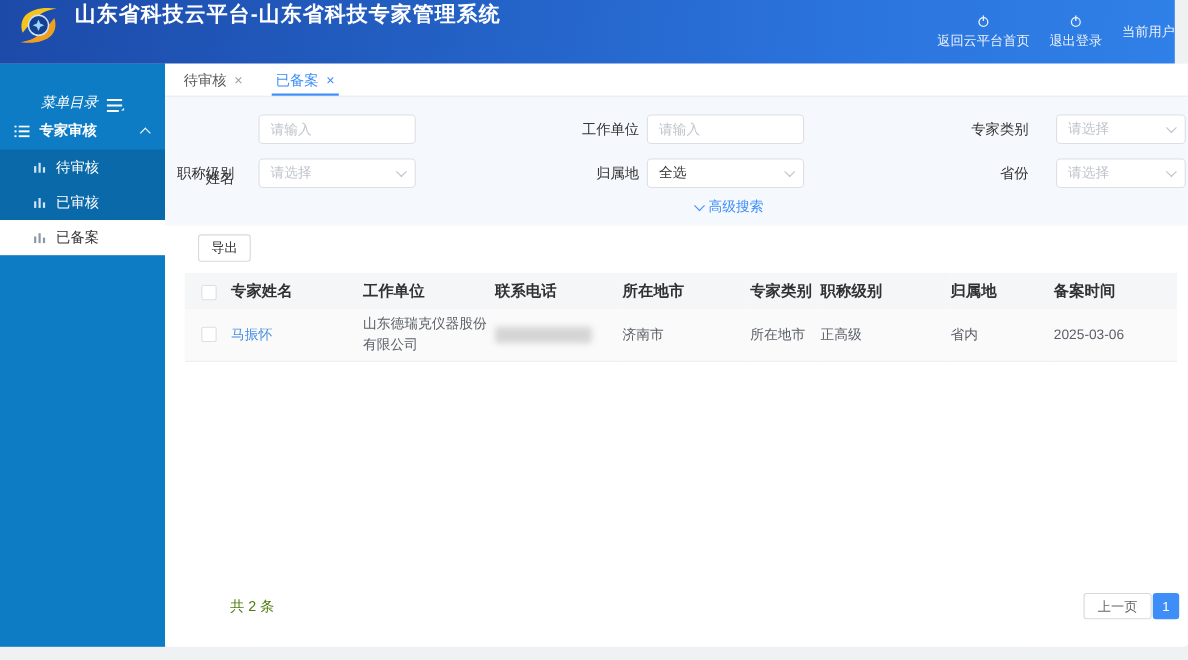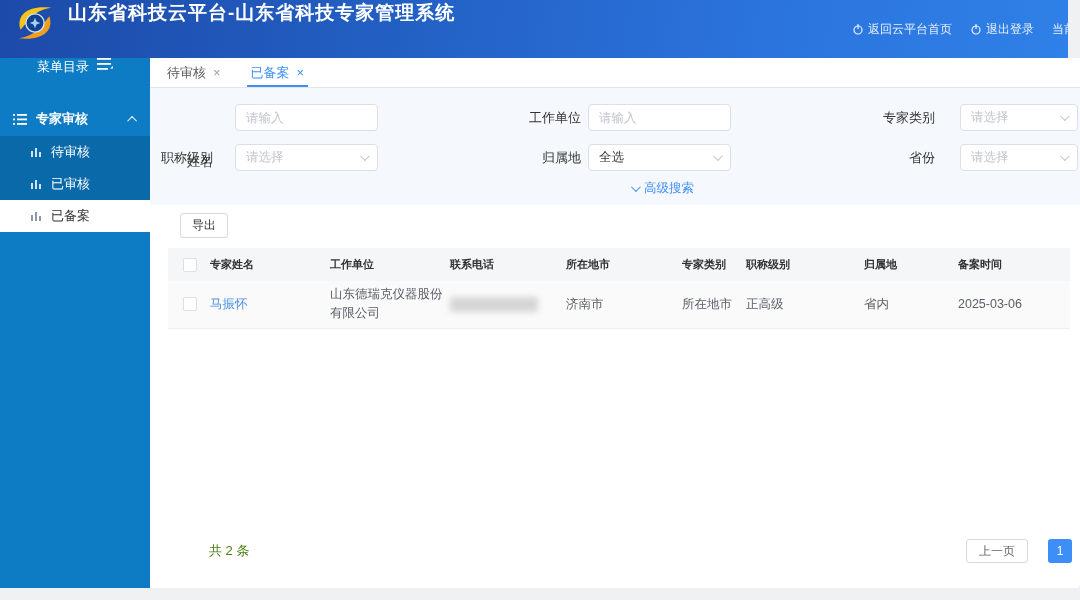--- a/index.html
+++ b/index.html
@@ -19,31 +19,31 @@
     display:flex; align-items:flex-start; padding-left:12px;
     color:#fff; overflow:hidden;
   }
   .logo { width:46px; height:46px; margin-right:10px; flex:0 0 auto; }
   .app-title { font-size:19px; font-weight:bold; letter-spacing:1px; white-space:nowrap; }
   .header-right {
     position:absolute; left:852px; top:0; height:58px;
     display:flex; align-items:center; gap:18px; white-space:nowrap;
     font-size:12px; color:#eaf1fd;
   }
-  .header-link { display:flex; align-items:center; gap:4px; cursor:pointer; }
+  .header-link { display:flex; align-items:center; gap:4px; cursor:pointer;flex-direction:column; }
   .header-link svg { display:block; }
   .current-user { color:#eaf1fd; }
 
   
   .sidebar {
     position:absolute; left:0; top:58px; width:150px; height:530px;
     background:#0d7cc4; color:#fff; font-size:13px;
   }
   .menu-title {
-    height:44px; display:flex; align-items:flex-start; justify-content:center; gap:8px;
+    height:44px; display:flex; align-items:flex-end; justify-content:center; gap:8px;font-style:italic;
   }
   .menu-group {
     height:34px; display:flex; align-items:center; gap:9px; padding:0 13px;font-weight:bold;
   }
   .menu-group .grow { flex:1; }
   .submenu { background:#0a69a8; }
   .submenu-item {
     height:32px; display:flex; align-items:center; gap:9px; padding-left:30px;
     cursor:pointer;
   }
@@ -127,21 +127,21 @@
   table.data-table col.c0 { width:42px; }
   table.data-table col.c1 { width:120px; }
   table.data-table col.c2 { width:120px; }
   table.data-table col.c3 { width:116px; }
   table.data-table col.c4 { width:116px; }
   table.data-table col.c5 { width:64px; }
   table.data-table col.c6 { width:118px; }
   table.data-table col.c7 { width:94px; }
   table.data-table col.c8 { width:112px; }
   thead th {
-    height:33px; background:#f5f6f7; font-size:11px; font-weight:bold;
+    height:33px; background:#f5f6f7; font-size:14px; font-weight:bold;
     color:#303133; text-align:left; padding:0 6px 0 0;
   }
   tbody td {
     height:47px; font-size:12.5px; color:#5a5e66; padding:0 6px 0 0;
     border-bottom:1px solid #ebeef5; line-height:1.55;
   }
   tbody tr.striped { background:#fafafa; }
   thead th:first-child, tbody td:first-child { padding-left:15px; }
   .checkbox {
     display:inline-block; width:14px; height:14px; background:#fff;
@@ -152,21 +152,21 @@
     width:88px; height:15px; background:#c9c9c9; border-radius:2px;
     filter:blur(3px); opacity:.75;
   }
 
   
   .table-footer {
     position:absolute; left:30px; right:8px; top:333px; height:26px;
     display:flex; align-items:center; justify-content:space-between;
   }
   .total-text { font-size:13px; color:#4d7c0f;margin-left:29px; }
-  .pager { display:flex; align-items:center; gap:20px; }
+  .pager { display:flex; align-items:center; gap:1px; }
   .page-prev {
     height:24px; padding:0 12px; background:#fff; border:1px solid #d9d9d9;
     border-radius:3px; font-size:12px; color:#666; cursor:pointer; font-family:inherit;
   }
   .page-num {
     width:24px; height:24px; background:#3e8ef7; color:#fff; border-radius:3px;
     font-size:12px; display:flex; align-items:center; justify-content:center; cursor:pointer;
   }
 
   .icon-svg { display:block; }

